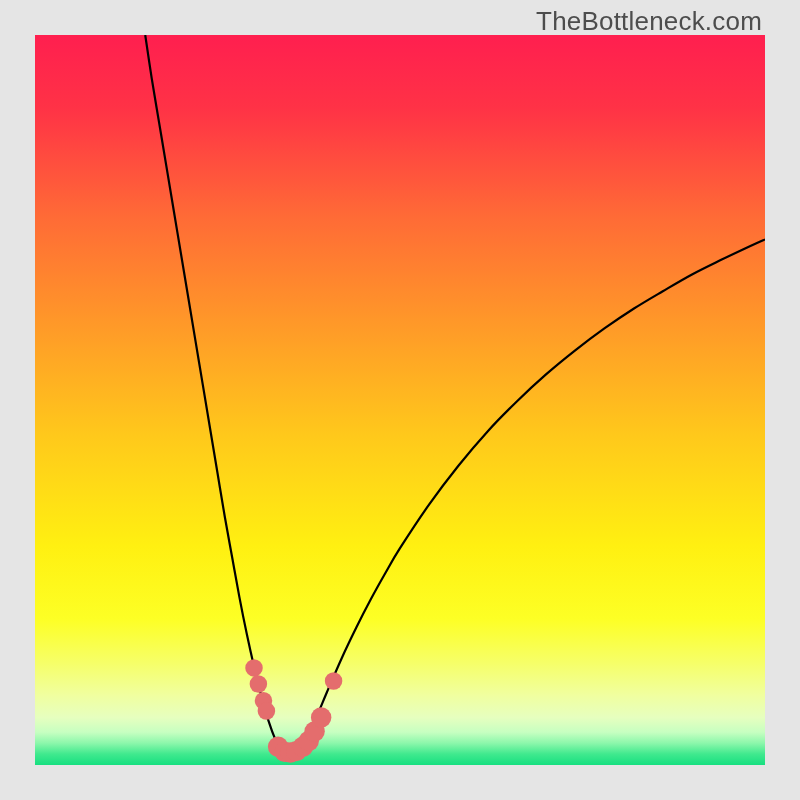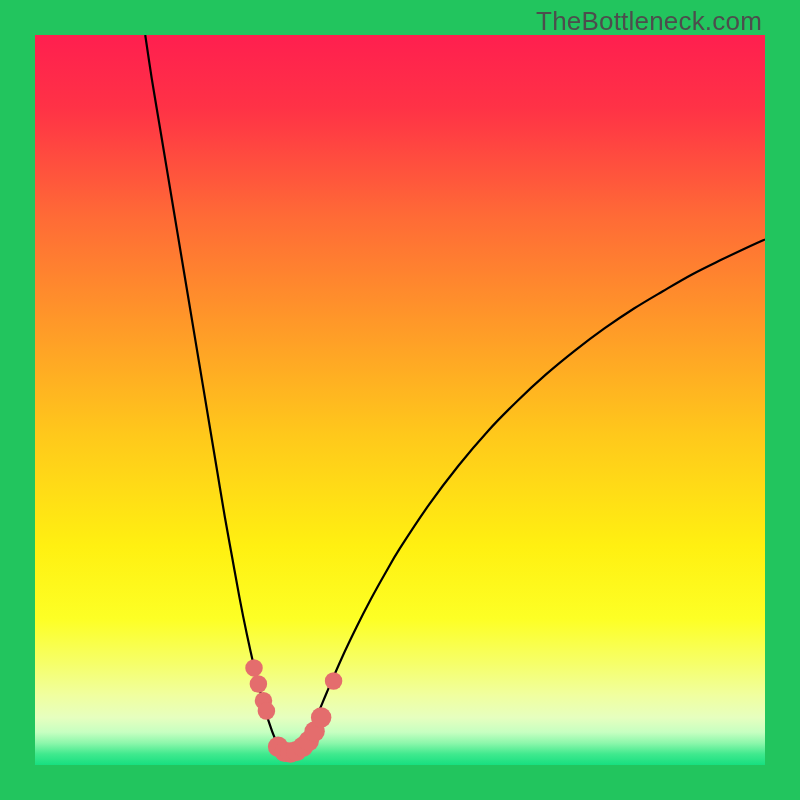--- a/index.html
+++ b/index.html
@@ -8,21 +8,21 @@
     width: 800px;
     height: 800px;
     overflow: hidden;
     background: #000;
     font-family: Arial, Helvetica, sans-serif;
   }
   .frame {
     position: absolute;
     left: 0; top: 0;
     width: 800px; height: 800px;
-    background: #22c55e;
+    background: #e5e5e5;
   }
   .plot {
     position: absolute;
     left: 35px;
     top: 35px;
     width: 730px;
     height: 730px;
     overflow: hidden;
   }
   .gradient {

